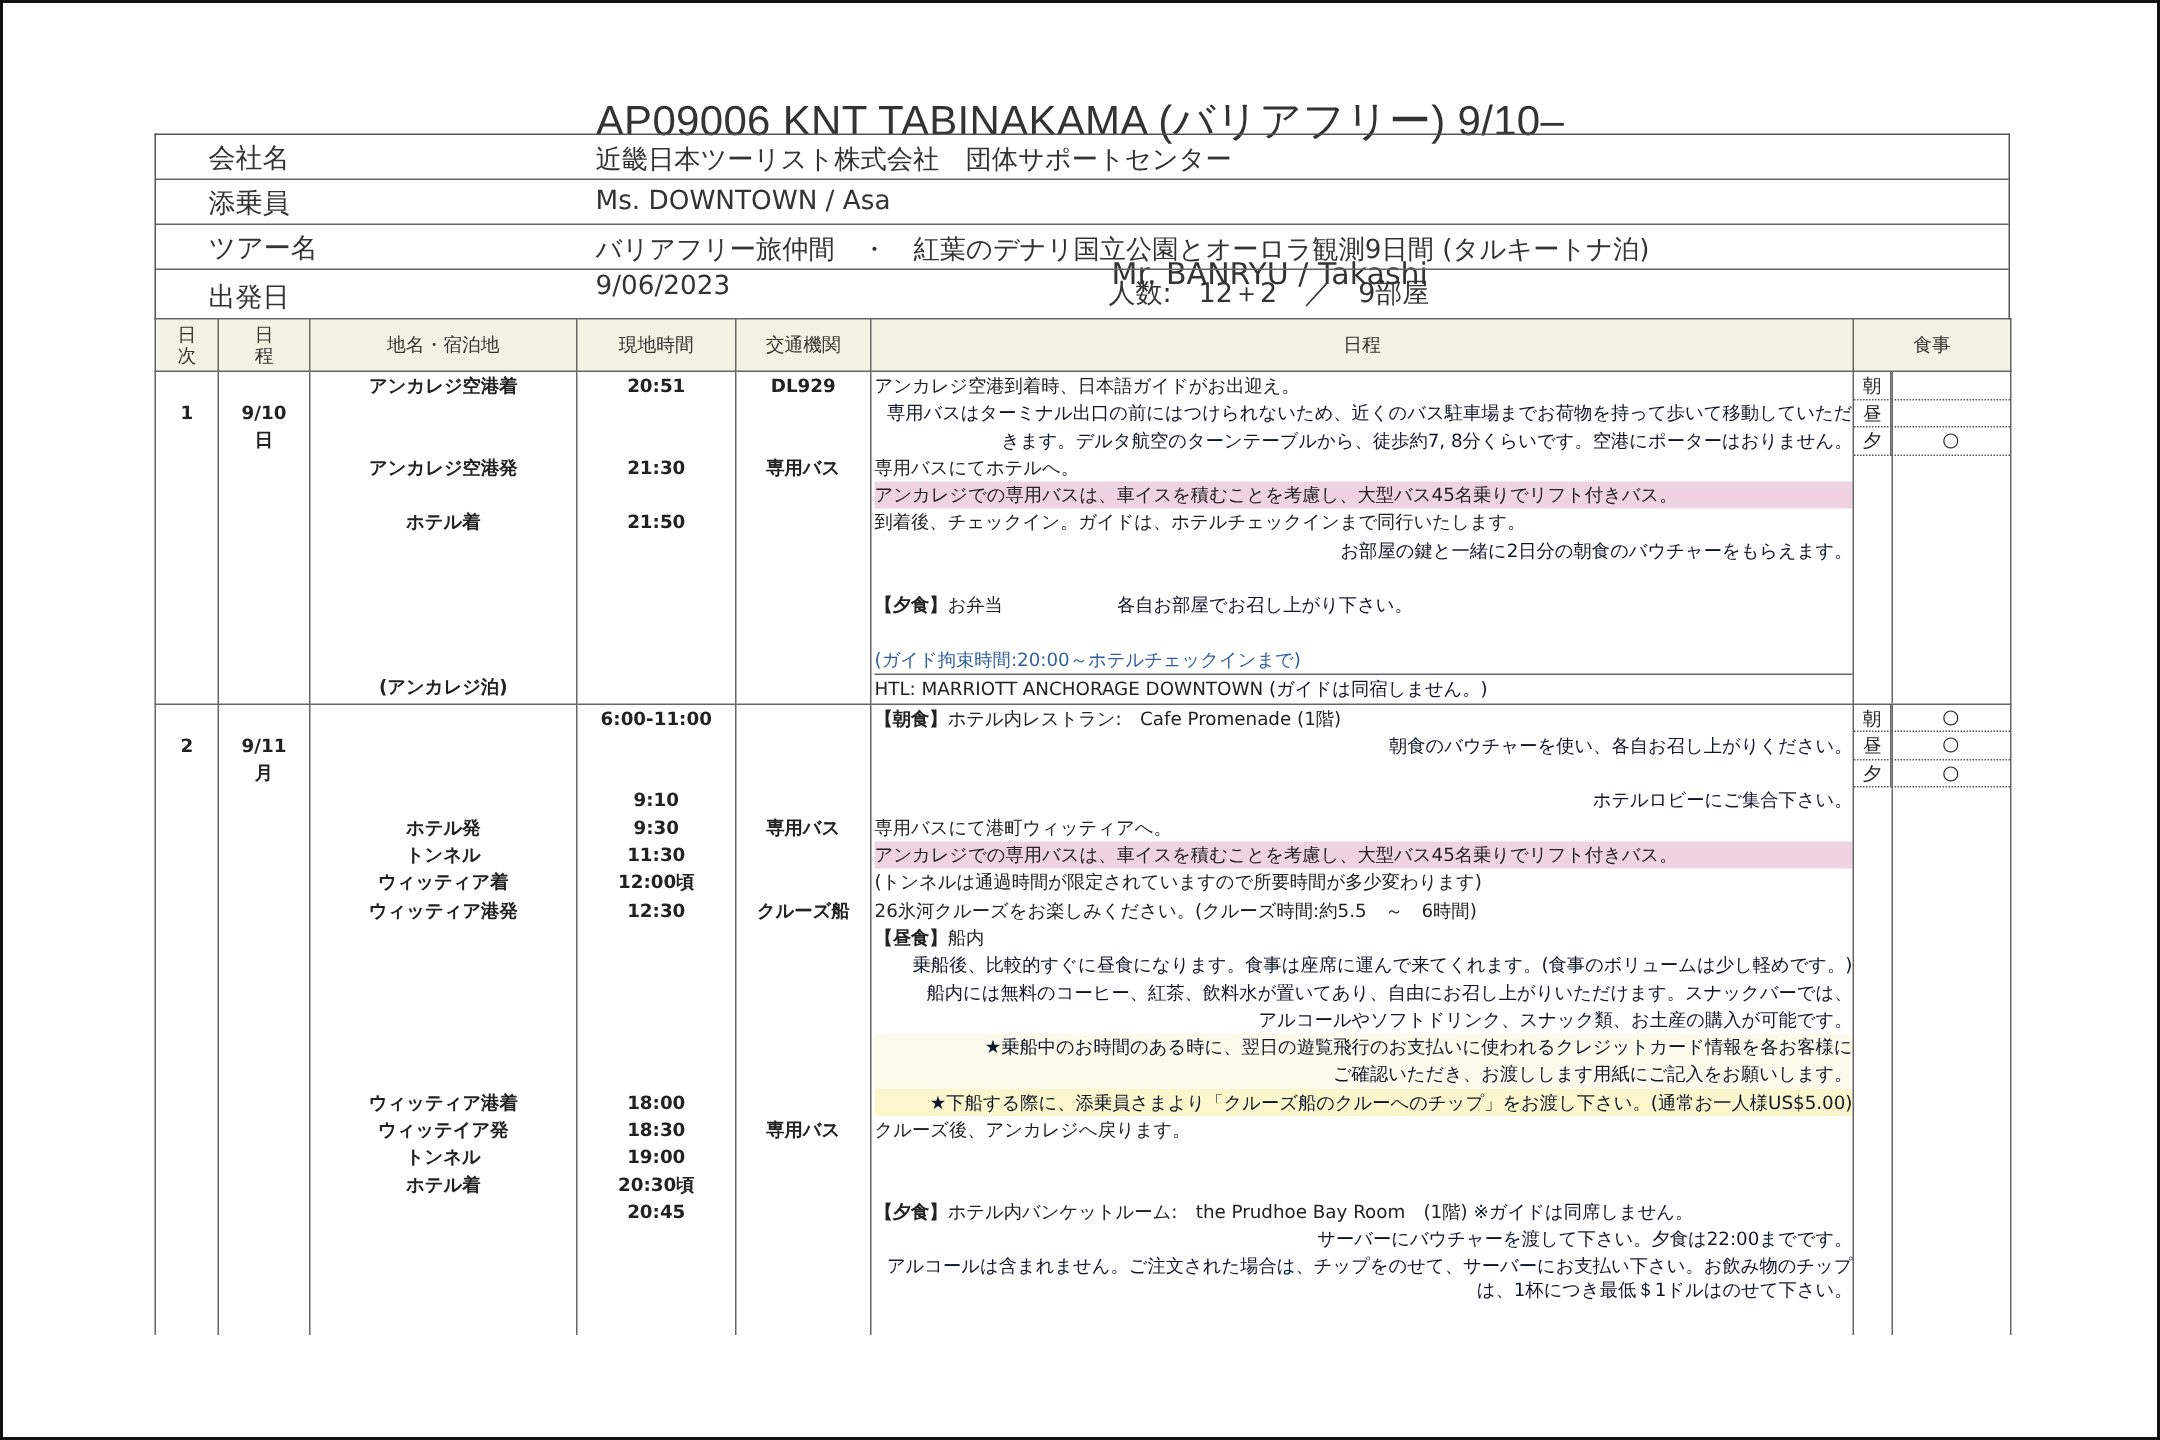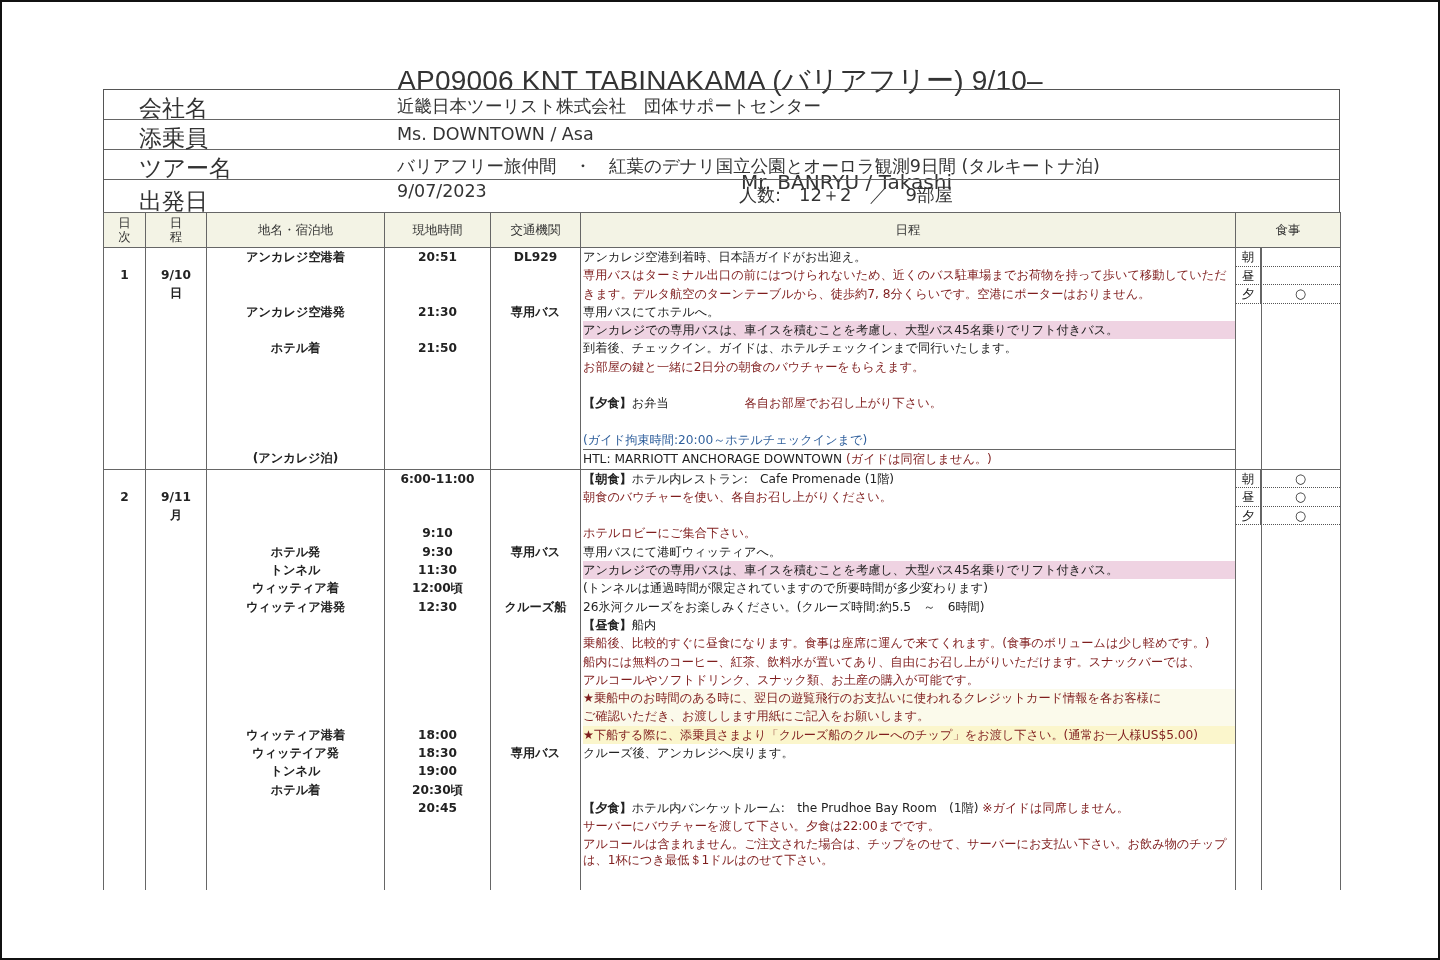--- a/index.html
+++ b/index.html
@@ -1,32 +1,32 @@
 <!DOCTYPE html>
 <html><head>
 <meta charset="utf-8">
 <style>
   html,body{margin:0;padding:0;}
   body{width:1440px;height:960px;background:#fff;position:relative;overflow:hidden;font-family:"DejaVu Sans","Liberation Sans",sans-serif;color:#222;}
   .frame{position:absolute;left:0;top:0;width:1436px;height:956px;border:2px solid #111;}
   .doc-title{position:absolute;left:0;width:1440px;top:62px;text-align:center;font-family:"Liberation Sans","DejaVu Sans",sans-serif;font-size:28px;color:#333;letter-spacing:0.2px;}
   .hdr{position:absolute;left:103px;width:1237px;border:1.5px solid #555;border-bottom:none;box-sizing:border-box;}
   .hdr-row{position:relative;height:30px;border-bottom:1.5px solid #666;box-sizing:border-box;}
-  .hdr-label{position:absolute;left:35px;top:3px;font-size:23px;color:#333;}
+  .hdr-label{position:absolute;left:35px;top:3px;font-size:18px;color:#333;}
   .hdr-val{position:absolute;left:293px;top:4px;font-size:17.5px;color:#333;}
   .hdr-val2{position:absolute;left:637px;top:4px;font-size:20px;color:#333;margin-top:46px;}
   .hdr-val3{position:absolute;left:635px;top:5px;font-size:18px;color:#333;}
   table.sched{position:absolute;left:103px;top:212px;width:1237px;border-collapse:collapse;table-layout:fixed;font-size:12.2px;}
   .sched td,.sched th{border-left:1.5px solid #666;border-right:1.5px solid #666;padding:0;vertical-align:top;}
   .sched th{background:#f3f3e5;border-top:1.5px solid #666;border-bottom:1.5px solid #666;font-weight:normal;height:34px;vertical-align:middle;font-size:12.5px;color:#333;}
   .sched tr.day td{border-bottom:1.5px solid #666;}
   .c{text-align:center;font-weight:bold;}
   .line{height:18.3px;line-height:18.3px;white-space:nowrap;}
   .line.wrap{white-space:normal;height:auto;}
-  .red{color:#7f1d1d;}
+  .red{color:#0f172a;text-align:right;}
   .blue{color:#2f5f9c;}
   .pink{background:#efd3e2;}
   .yel{background:#fbf6cc;}
   .lyel{background:#fbfaeb;}
   .itin{padding-left:2px !important;}
   .htl{border-top:1.5px solid #666;}
   .meal-grid{display:grid;grid-template-columns:25px 1fr;}
   .meal-grid .k{border-bottom:1.2px dotted #555;height:17.5px;line-height:17.5px;text-align:center;font-size:12.5px;border-right:1.5px solid #666;}
   .meal-grid .v{border-bottom:1.2px dotted #555;height:17.5px;line-height:17.5px;text-align:center;font-size:13px;}
   .mealcol{position:relative;}
@@ -49,21 +49,21 @@
     <span class="hdr-label">添乗員</span>
     <span class="hdr-val">Ms. DOWNTOWN / Asa</span>
     <span class="hdr-val2">Mr. BANRYU / Takashi</span>
   </div>
   <div class="hdr-row">
     <span class="hdr-label">ツアー名</span>
     <span class="hdr-val">バリアフリー旅仲間　・　紅葉のデナリ国立公園とオーロラ観測9日間 (タルキートナ泊)</span>
   </div>
   <div class="hdr-row" style="border-bottom:none;height:33px;">
     <span class="hdr-label" style="top:6px;">出発日</span>
-    <span class="hdr-val" style="top:1px;">9/07/2023</span>
+    <span class="hdr-val" style="top:1px;">9/06/2023</span>
     <span class="hdr-val3" style="top:3px;">人数:　12＋2　／　9部屋</span>
   </div>
 </div>
 
 <table class="sched">
   <colgroup>
     <col style="width:42px">
       <col style="width:61px">
       <col style="width:178px">
       <col style="width:106px">

